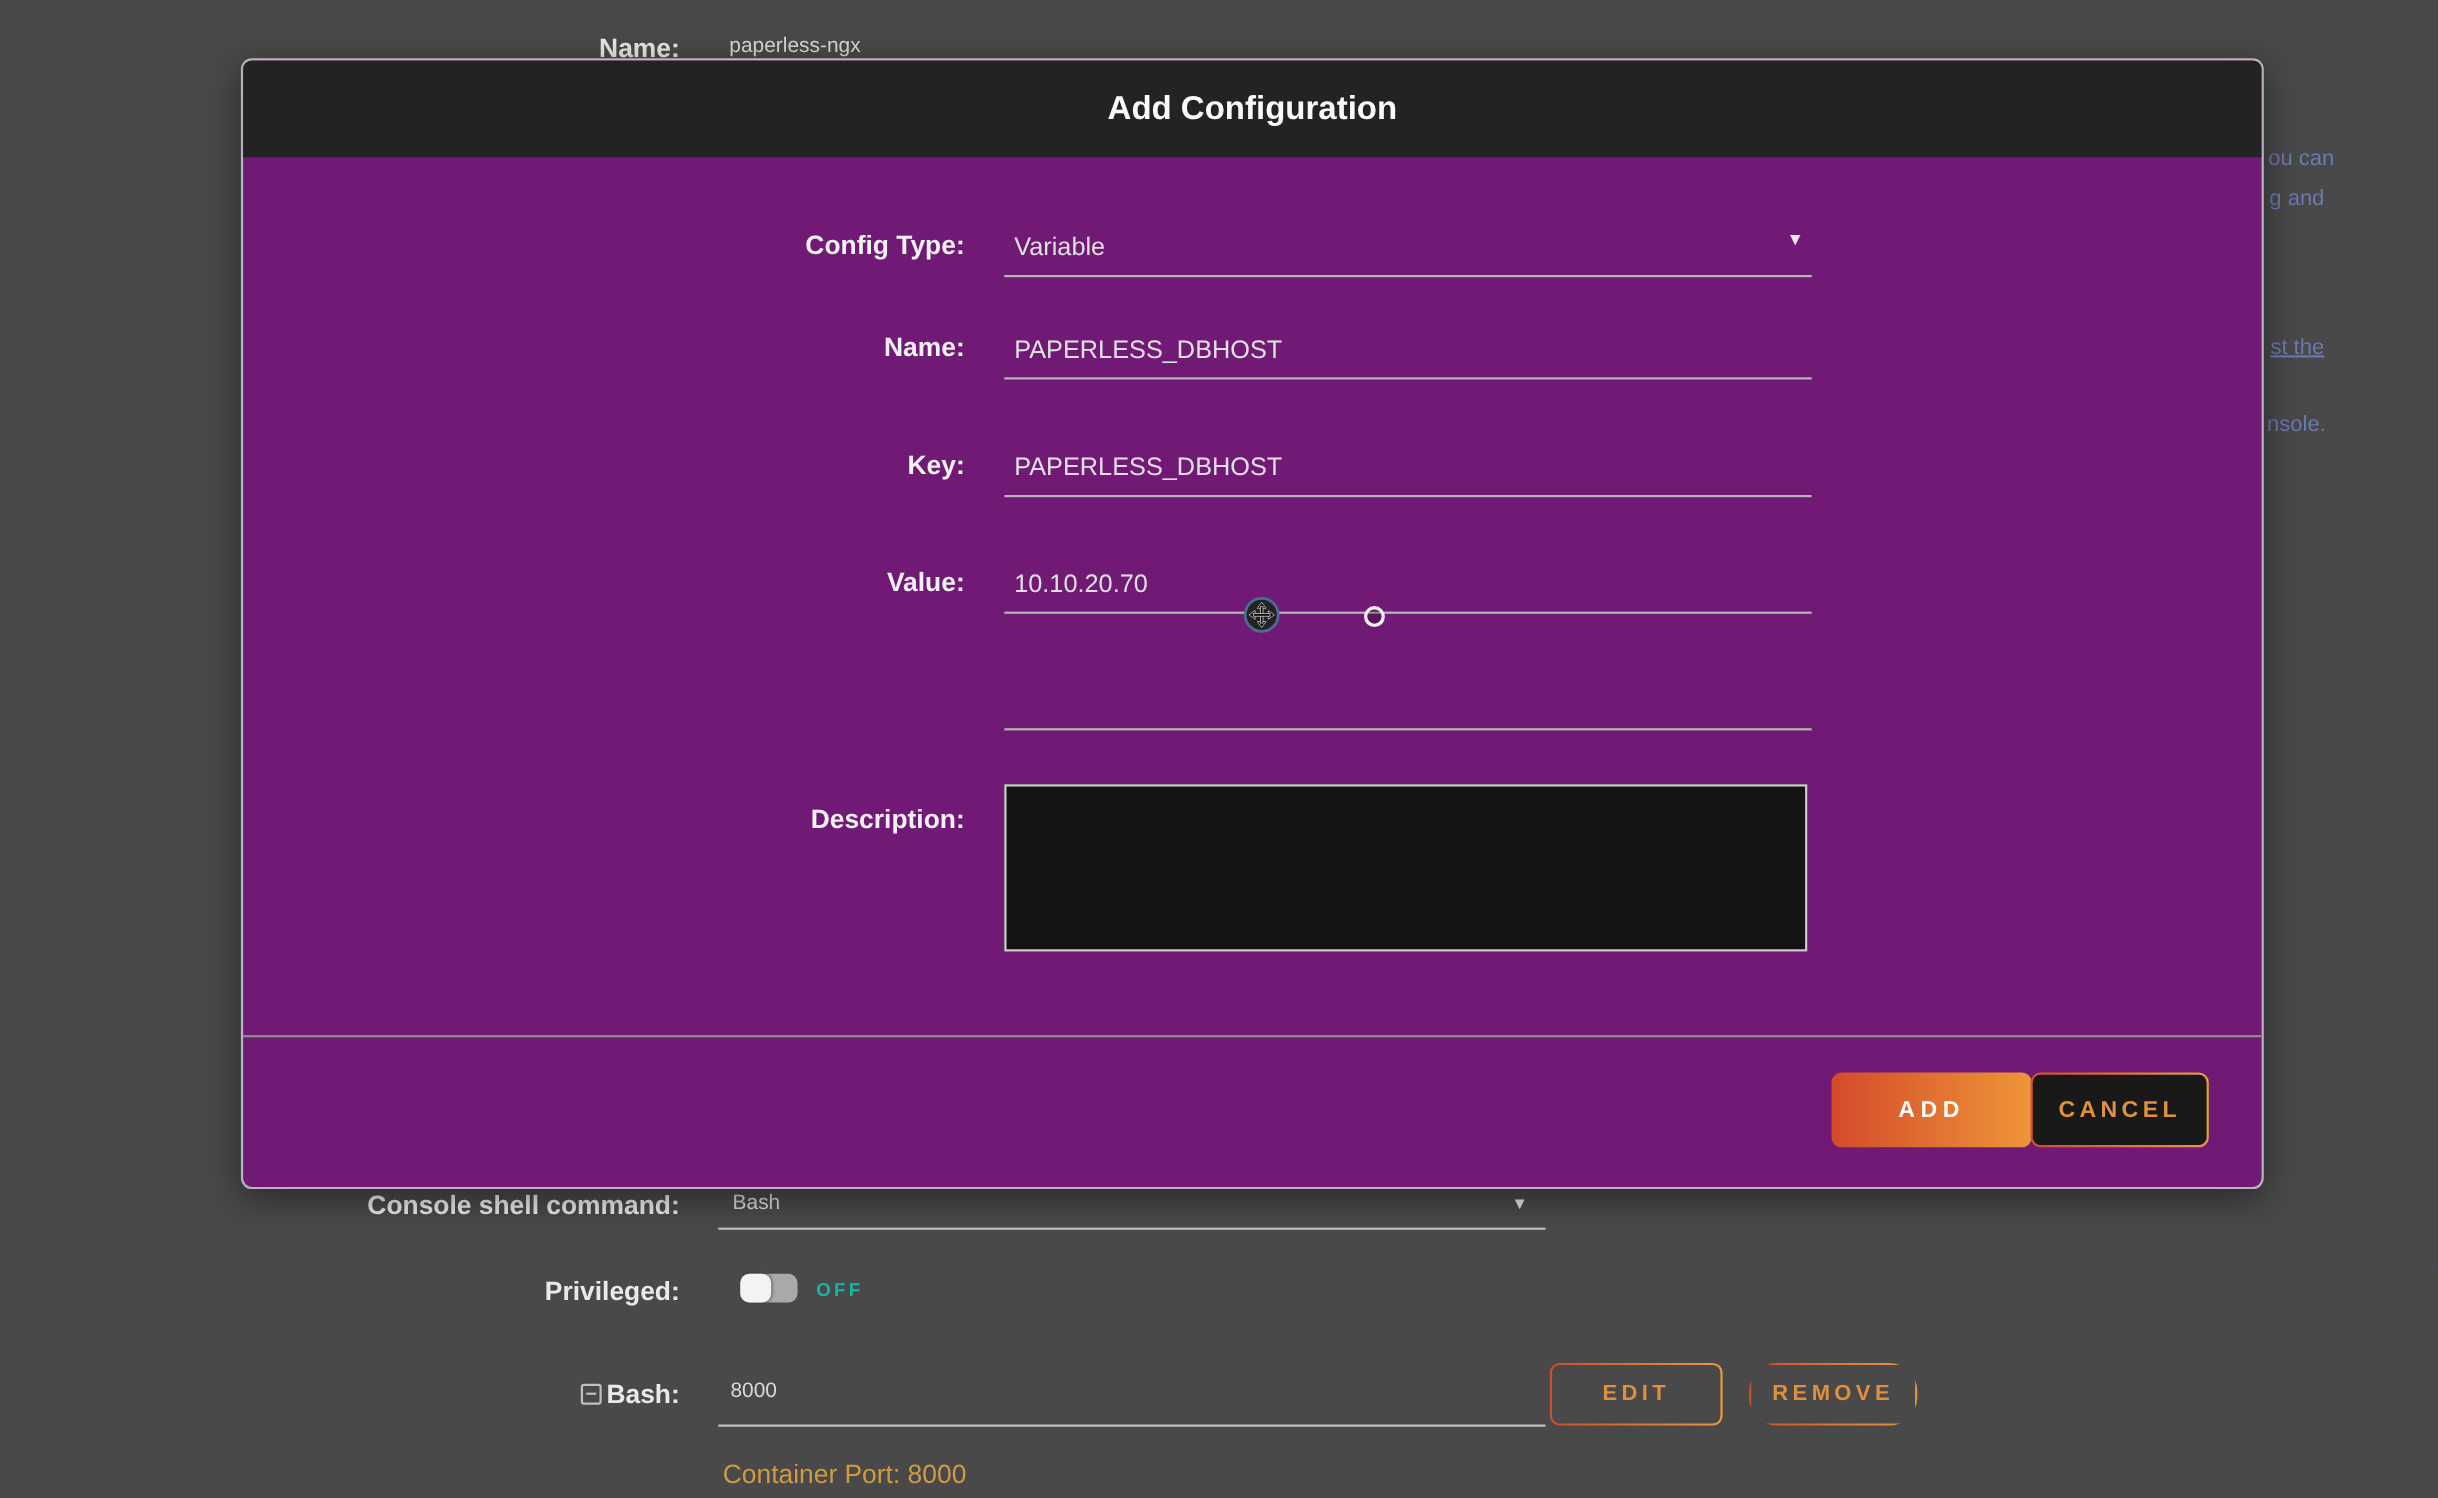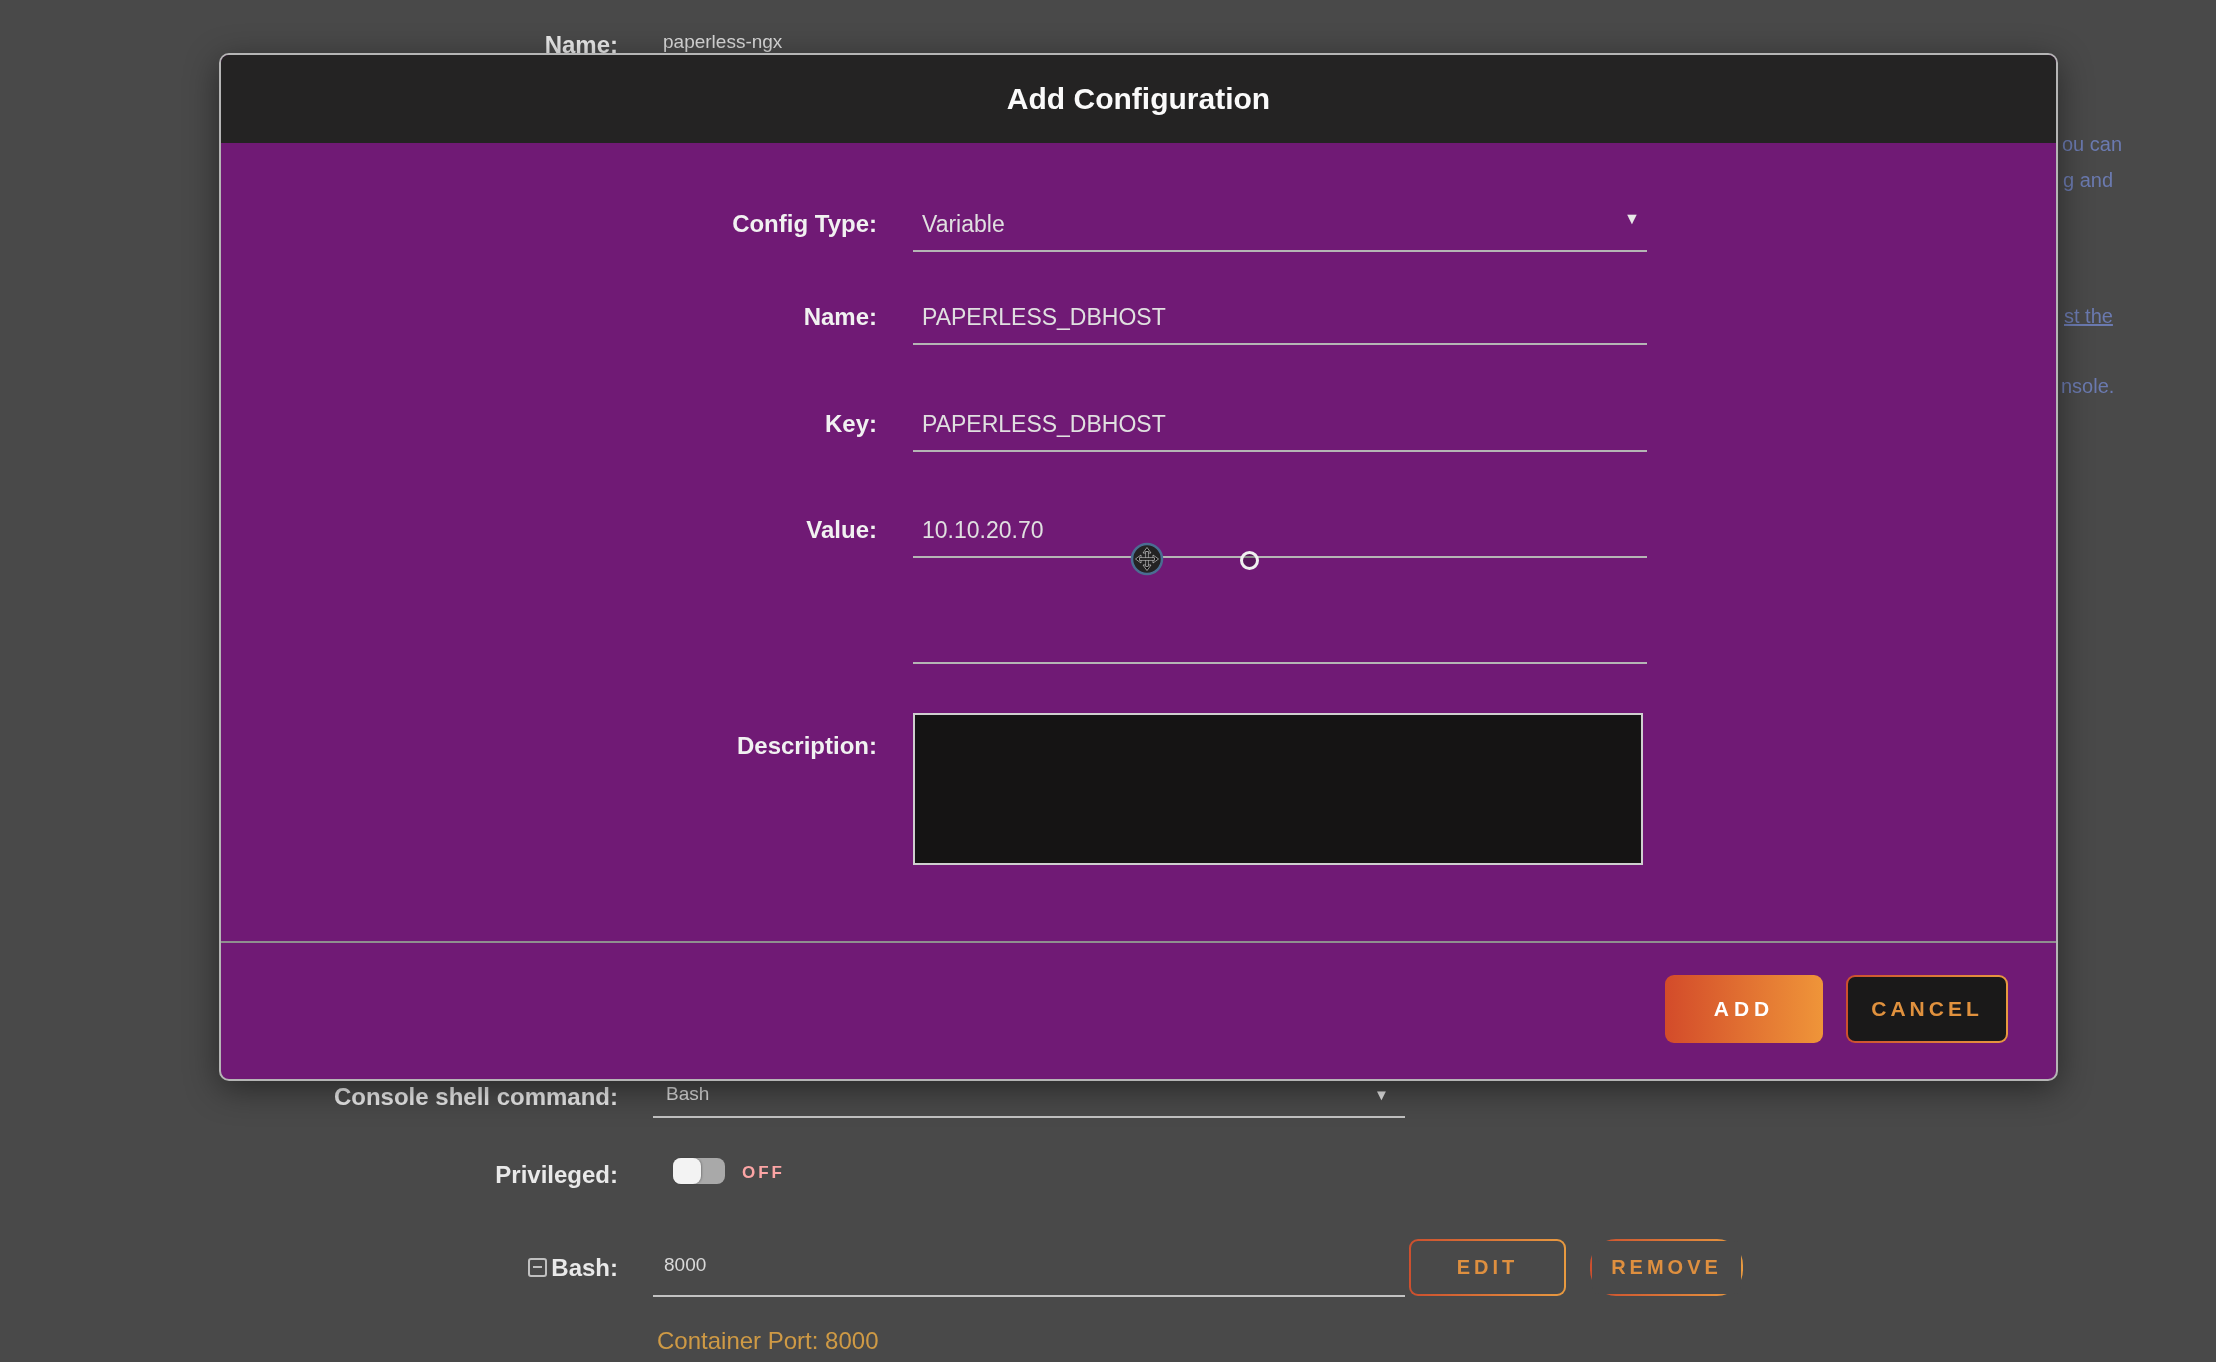--- a/index.html
+++ b/index.html
@@ -13,21 +13,21 @@
   
   .bg-label{position:absolute;font-weight:700;font-size:24px;color:#e9e9e9;}
   .bg-label.ralign{left:200px;width:418px;text-align:right;}
   .bg-value{position:absolute;font-size:19px;color:#d9d9d9;}
   .bg-line{position:absolute;height:2px;background:#c2c2c2;}
   .frag{position:absolute;font-size:20px;color:#6b7ab0;}
   .select-arrow{position:absolute;color:#e6e6e6;font-size:15px;line-height:1;}
 
   .toggle{position:absolute;left:673px;top:1158px;width:52px;height:26px;border-radius:8px;background:#a9a9a9;}
   .toggle .knob{position:absolute;left:0;top:0;width:28px;height:26px;border-radius:8px;background:#f3f3f3;box-shadow:1px 0 2px rgba(0,0,0,.25);}
-  .toggle-state{position:absolute;left:742px;top:1163px;font-size:17px;font-weight:700;letter-spacing:3px;color:#fca5a5;}
+  .toggle-state{position:absolute;left:742px;top:1163px;font-size:17px;font-weight:700;letter-spacing:3px;color:#14b8a6;}
 
   .collapse-box{position:absolute;left:528px;top:1258px;width:15px;height:15px;border:2px solid #c0c0c0;border-radius:3px;}
   .collapse-box .minus{position:absolute;left:3px;top:6px;width:9px;height:2px;background:#c0c0c0;}
 
   .btn-outline{position:absolute;background:linear-gradient(90deg,#cc4f2e,#e89a40);border-radius:9px;padding:2px;box-sizing:border-box;}
   .btn-outline .inner{width:100%;height:100%;border-radius:7px;display:flex;align-items:center;justify-content:center;
     font-weight:700;font-size:20px;letter-spacing:4px;color:#de8f3f;background:#494949;box-sizing:border-box;}
   .btn-outline.on-dark .inner{background:#1a1919;color:#e0913e;font-size:21px;}
 
   .container-port{position:absolute;left:657px;top:1327px;font-size:24px;color:#cf9a45;}
@@ -118,21 +118,21 @@
   <div class="mline" style="top:501px;"></div>
 
   <div class="mvalue" style="top:569px;"></div>
   <div class="mline" style="top:607px;"></div>
 
   <div class="mlabel" style="top:677px;">Description:</div>
   <div class="desc-box"></div>
 
   <div class="mdivider"></div>
 
-  <div class="btn-solid" style="left:1444px;top:920px;width:158px;height:68px;">
+  <div class="btn-solid" style="left:1444px;top:920px;width:182px;height:68px;">
     <span>ADD</span>
   </div>
   <div class="btn-outline on-dark" style="left:1625px;top:920px;width:162px;height:68px;">
     <div class="inner">CANCEL</div>
   </div>
 </div>
 
 <div class="cursor-layer" style="left:1130px;top:542px;">
   <svg width="34" height="34" viewBox="0 0 34 34">
     <circle cx="17" cy="17" r="15" fill="#232323" stroke="#4a6d92" stroke-width="2.5"></circle>

